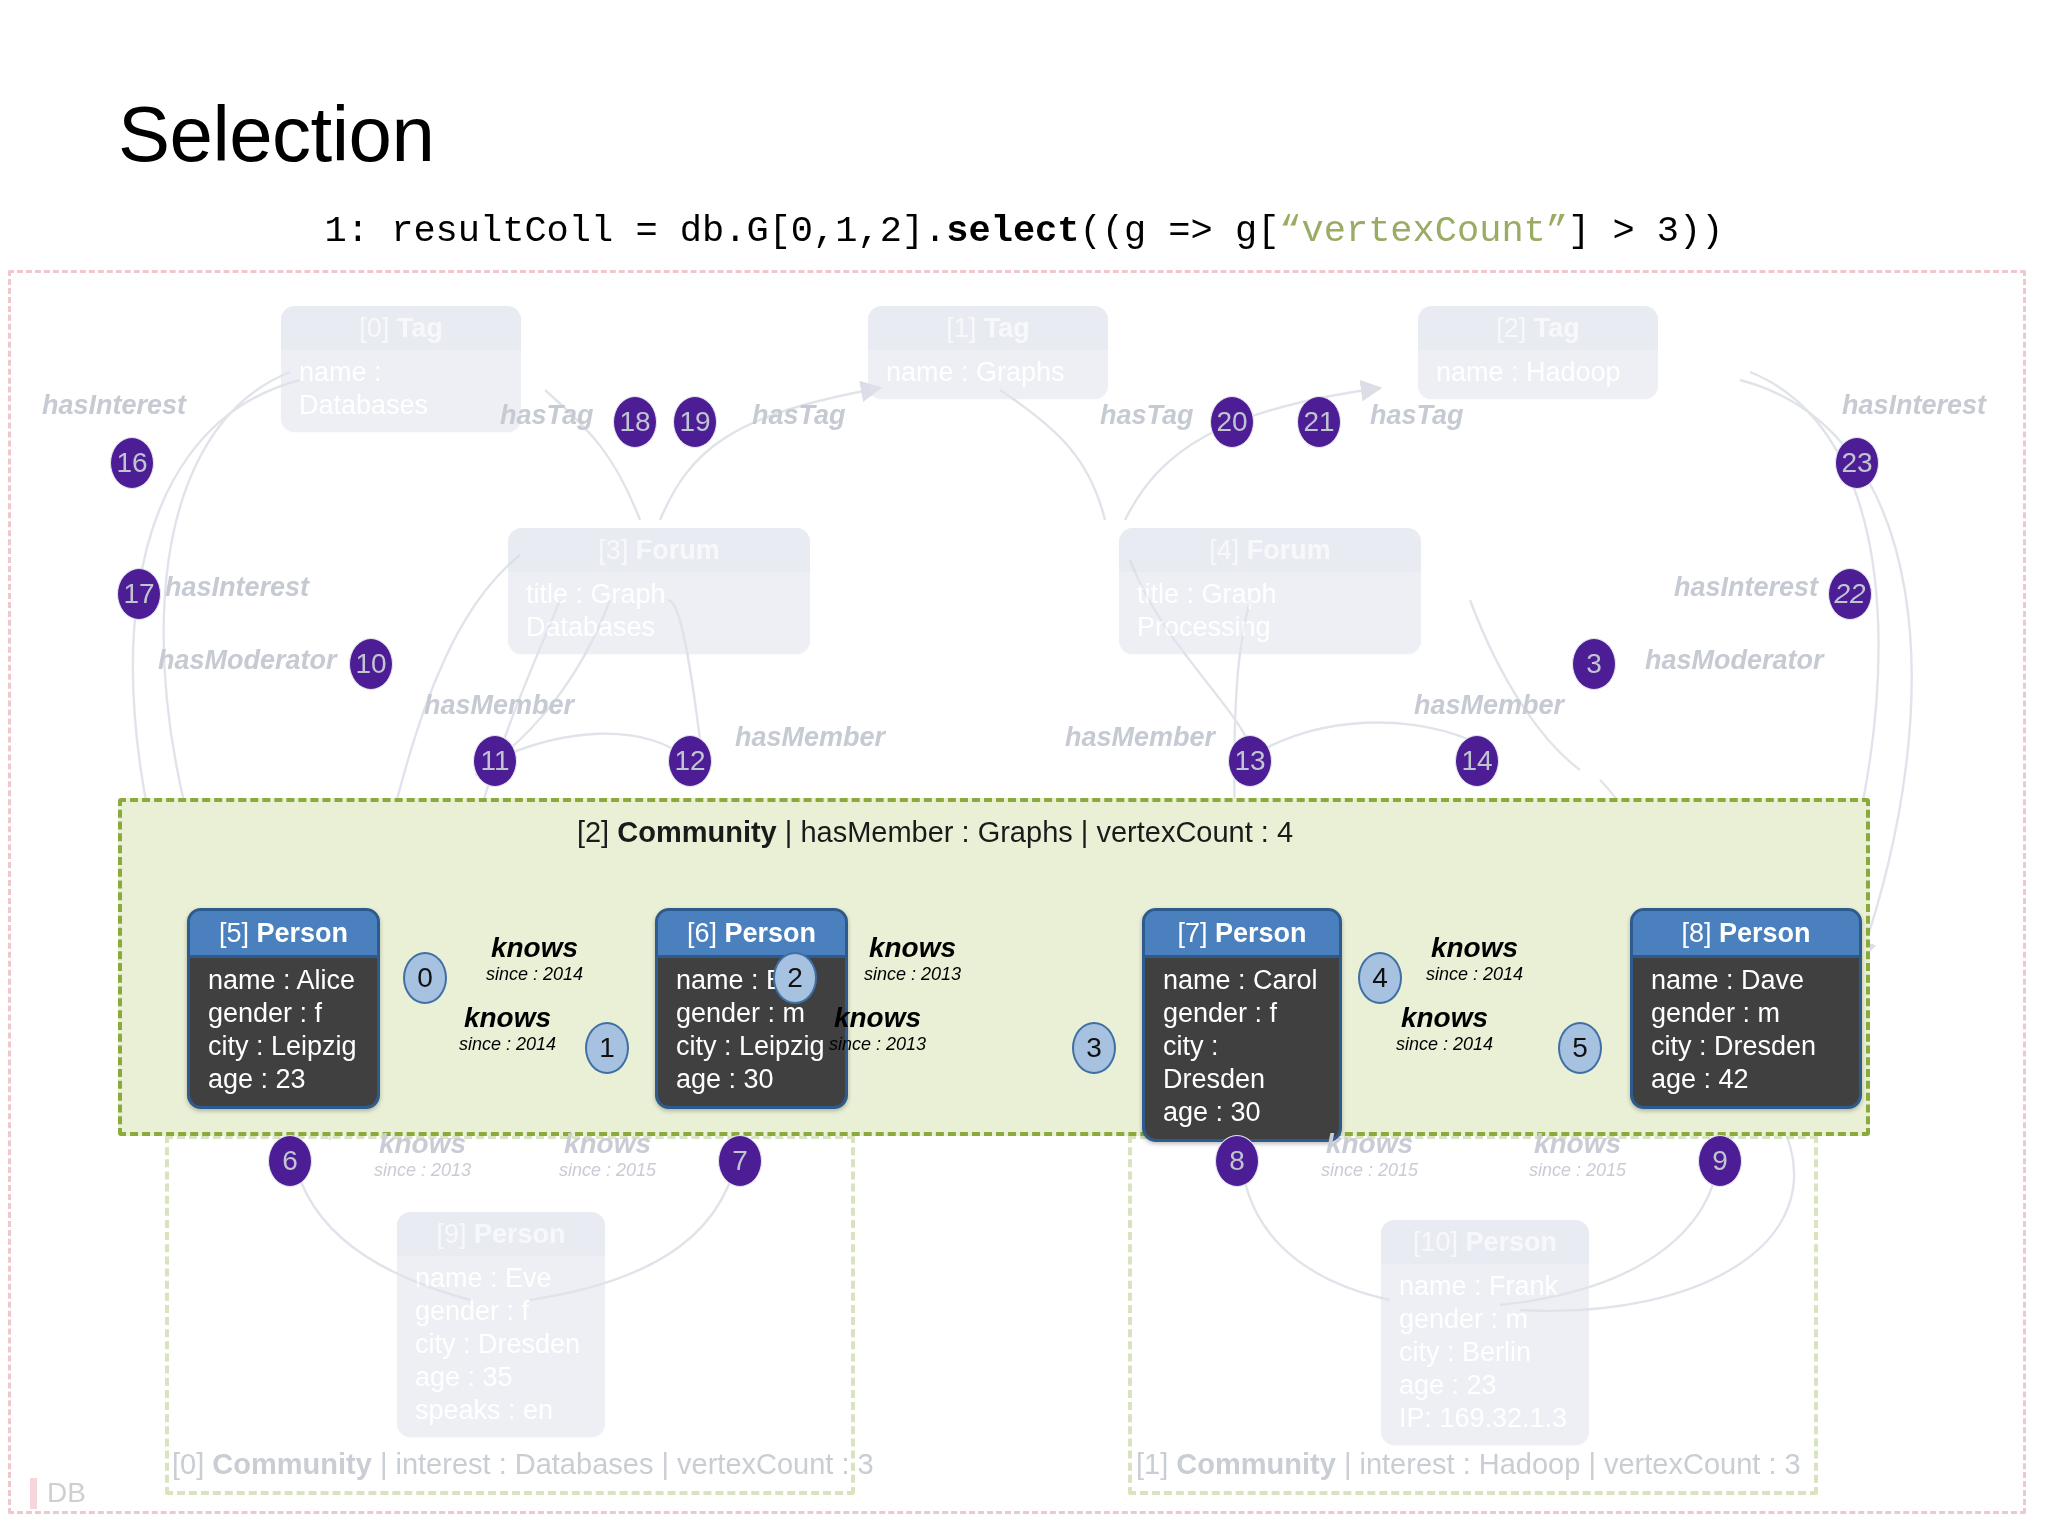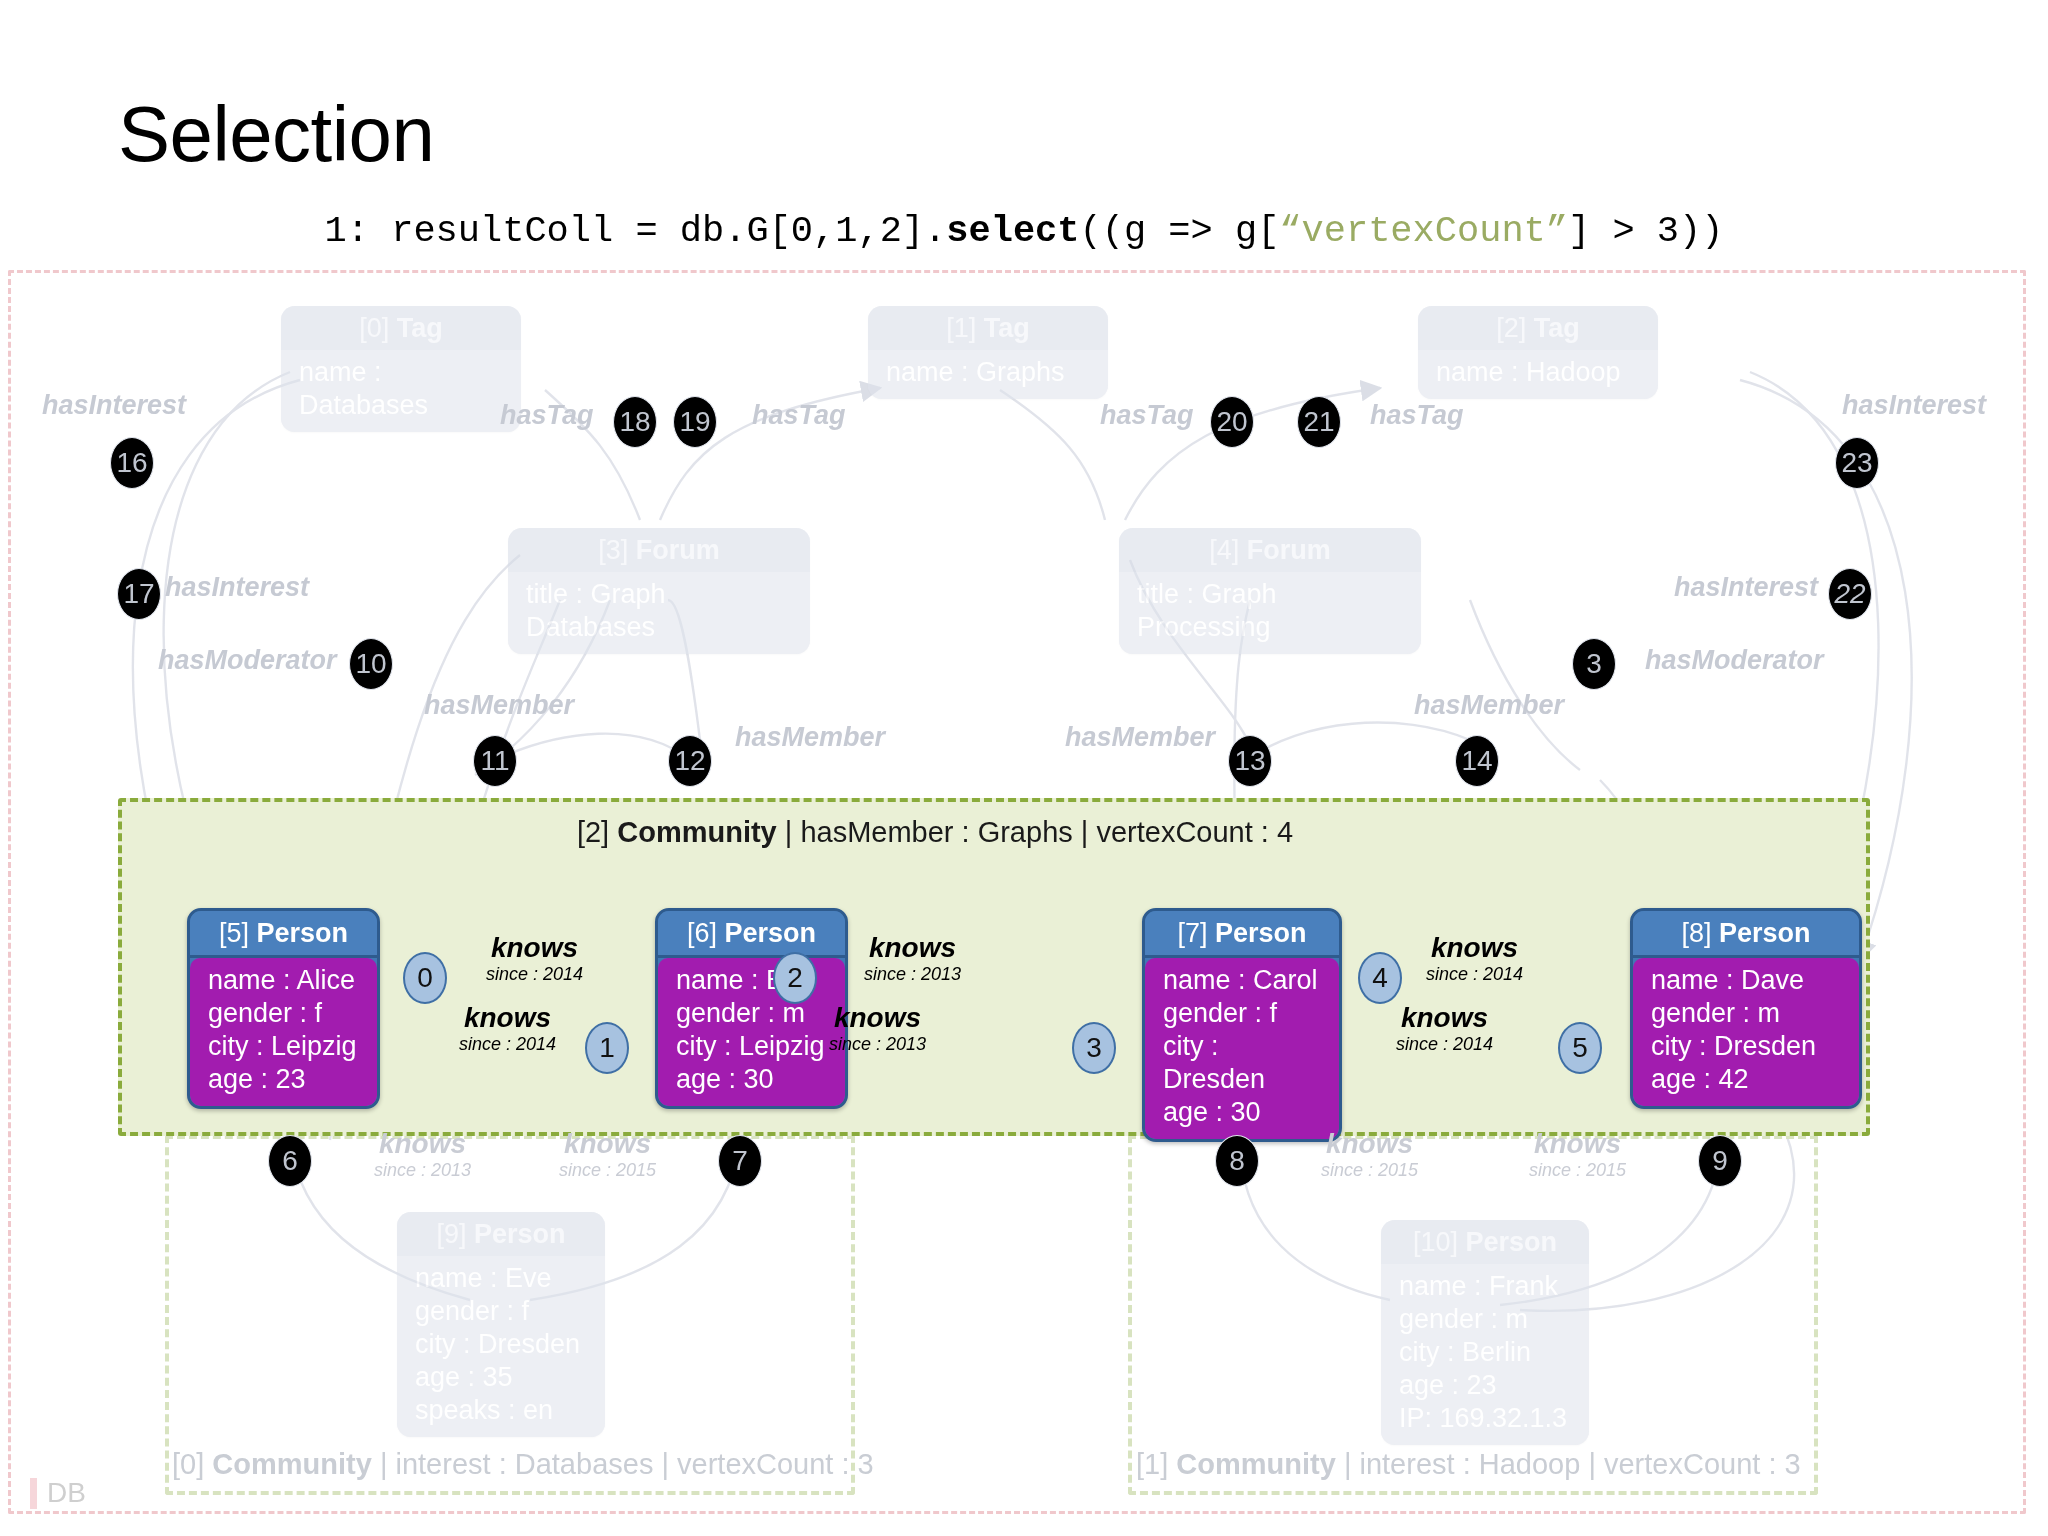--- a/index.html
+++ b/index.html
@@ -68,21 +68,21 @@
   .ghost .body { background:#dfe3ec; }
 
   
   .hl {
     background:#4277b5;
     color:#ffffff;
     border:3px solid #2e5b8e;
     box-shadow:0 2px 4px rgba(0,0,0,0.25);
   }
   .hl .hdr { background:#4a80bd; border-bottom:3px solid #2e5b8e; }
-  .hl .body { background:#a21caf;border-radius:10px; }
+  .hl .body { background:#404040; }
 
   
   .community {
     position:absolute;
     border:4px dashed #d8e3c0;
     background:transparent;
     border-radius:3px;
   }
   .community.selected {
     border:4px dashed #8aab3c;
@@ -109,21 +109,21 @@
   .knows-blk.dim .k, .knows-blk.dim .s { color:#c9ccd4; }
 
   
   .eid {
     position:absolute;
     width:44px; height:52px;
     border-radius:50%;
     display:flex; align-items:center; justify-content:center;
     font-size:28px;
   }
-  .eid.dim { background:#000000; color:#c0c5cf; border:1px solid #e2e6ee; }
+  .eid.dim { background:#4c1d95; color:#c0c5cf; border:1px solid #e2e6ee; }
   .eid.sel { background:#a7c2e0; color:#111; border:2px solid #3f6fa5; }
 </style>
 </head>
 <body>
 
 <div id="stage">
 
   <div class="slide-title">Selection</div>
 
   <div class="code-line"><span>1: resultColl = db.G[0,1,2].</span><span class="kw">select</span><span>((g =&gt; g[</span><span class="str">“vertexCount”</span><span>] &gt; 3))</span></div>

